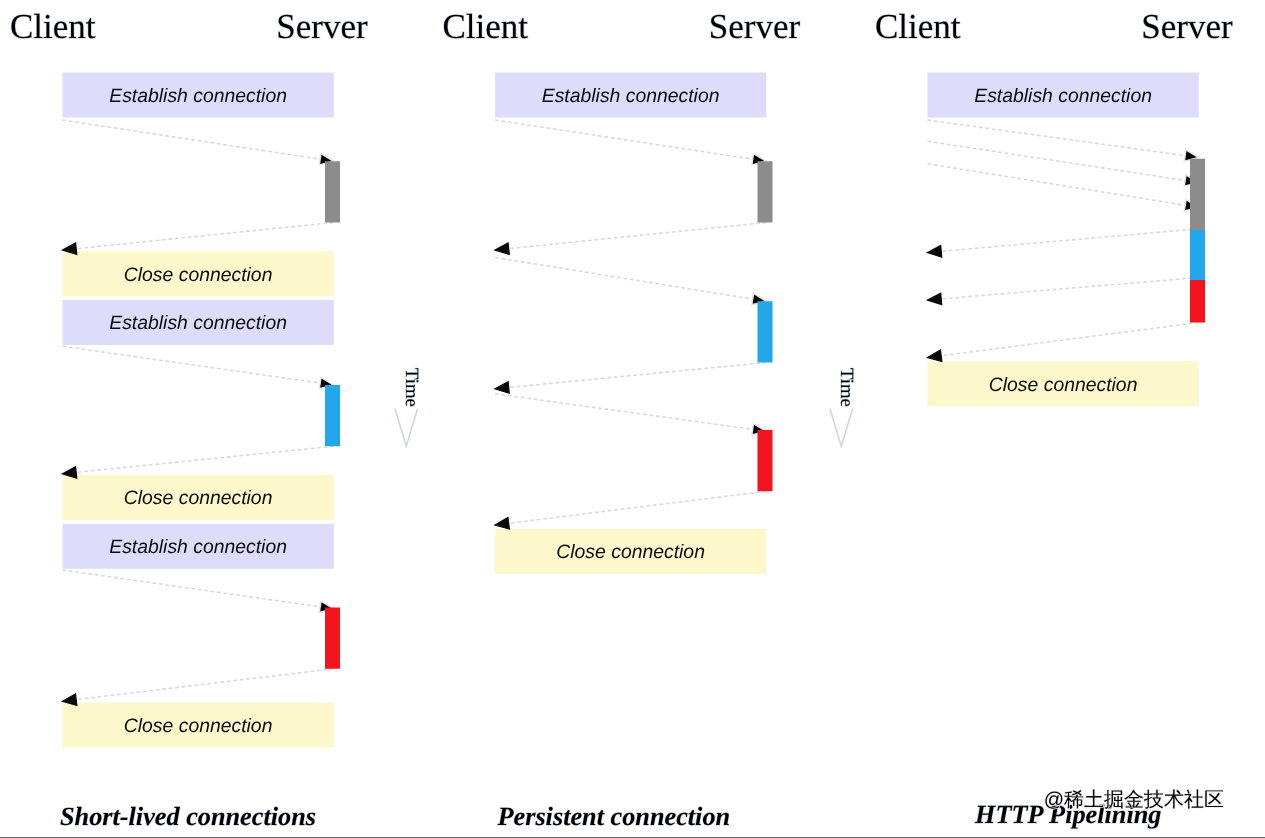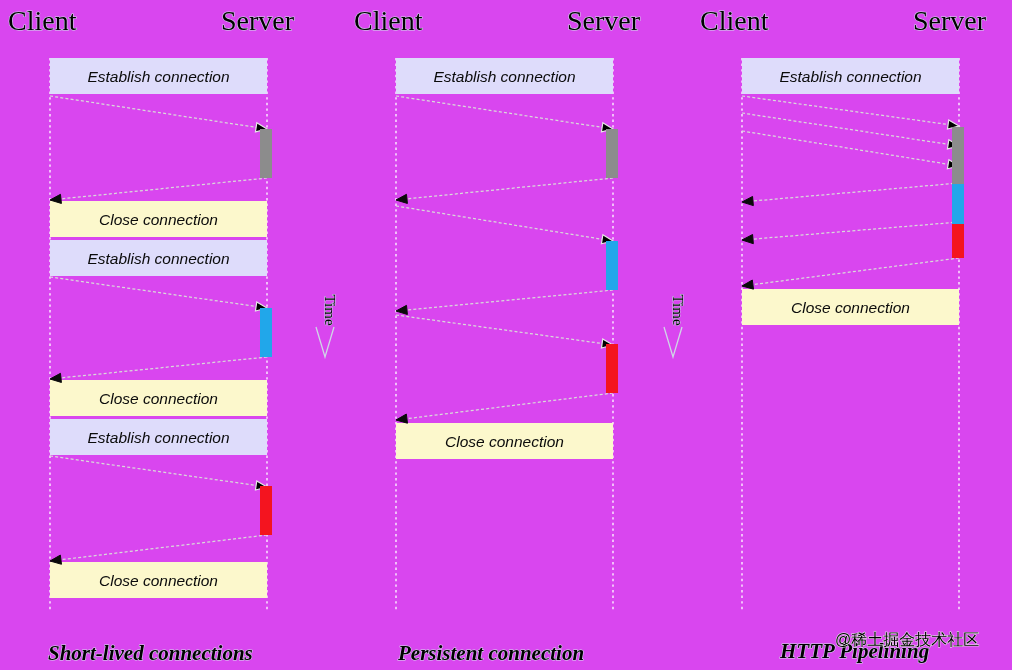--- a/index.html
+++ b/index.html
@@ -1,18 +1,18 @@
 <!DOCTYPE html>
 <html><head>
 <meta charset="utf-8">
 <style>
   html,body{margin:0;padding:0;background:#000;}
   body{width:1012px;height:670px;overflow:hidden;
        font-family:"Liberation Sans","DejaVu Sans",sans-serif;}
-  #stage{position:relative;width:1012px;height:670px;background:#d946ef;}
+  #stage{position:relative;width:1012px;height:670px;background:#ffffff;}
   svg.diagram{position:absolute;left:0;top:0;width:1012px;height:670px;display:block;}
   .hdr{font-family:"Liberation Serif","DejaVu Serif",serif;font-size:28px;
        fill:#000;stroke:#cfd8e8;stroke-width:1.1px;paint-order:stroke fill;}
   .caption{font-family:"Liberation Serif","DejaVu Serif",serif;font-size:21px;
        font-style:italic;font-weight:bold;fill:#000;stroke:#d5dceb;stroke-width:1.05px;
        paint-order:stroke fill;}
   .watermark{font-family:"Liberation Sans","DejaVu Sans",sans-serif;font-size:16px;
        fill:#000;stroke:#e8e8e8;stroke-width:1px;paint-order:stroke fill;}
   .boxtext{font-family:"Liberation Sans","DejaVu Sans",sans-serif;font-size:15.5px;
        font-style:italic;fill:#0b0b0b;}

